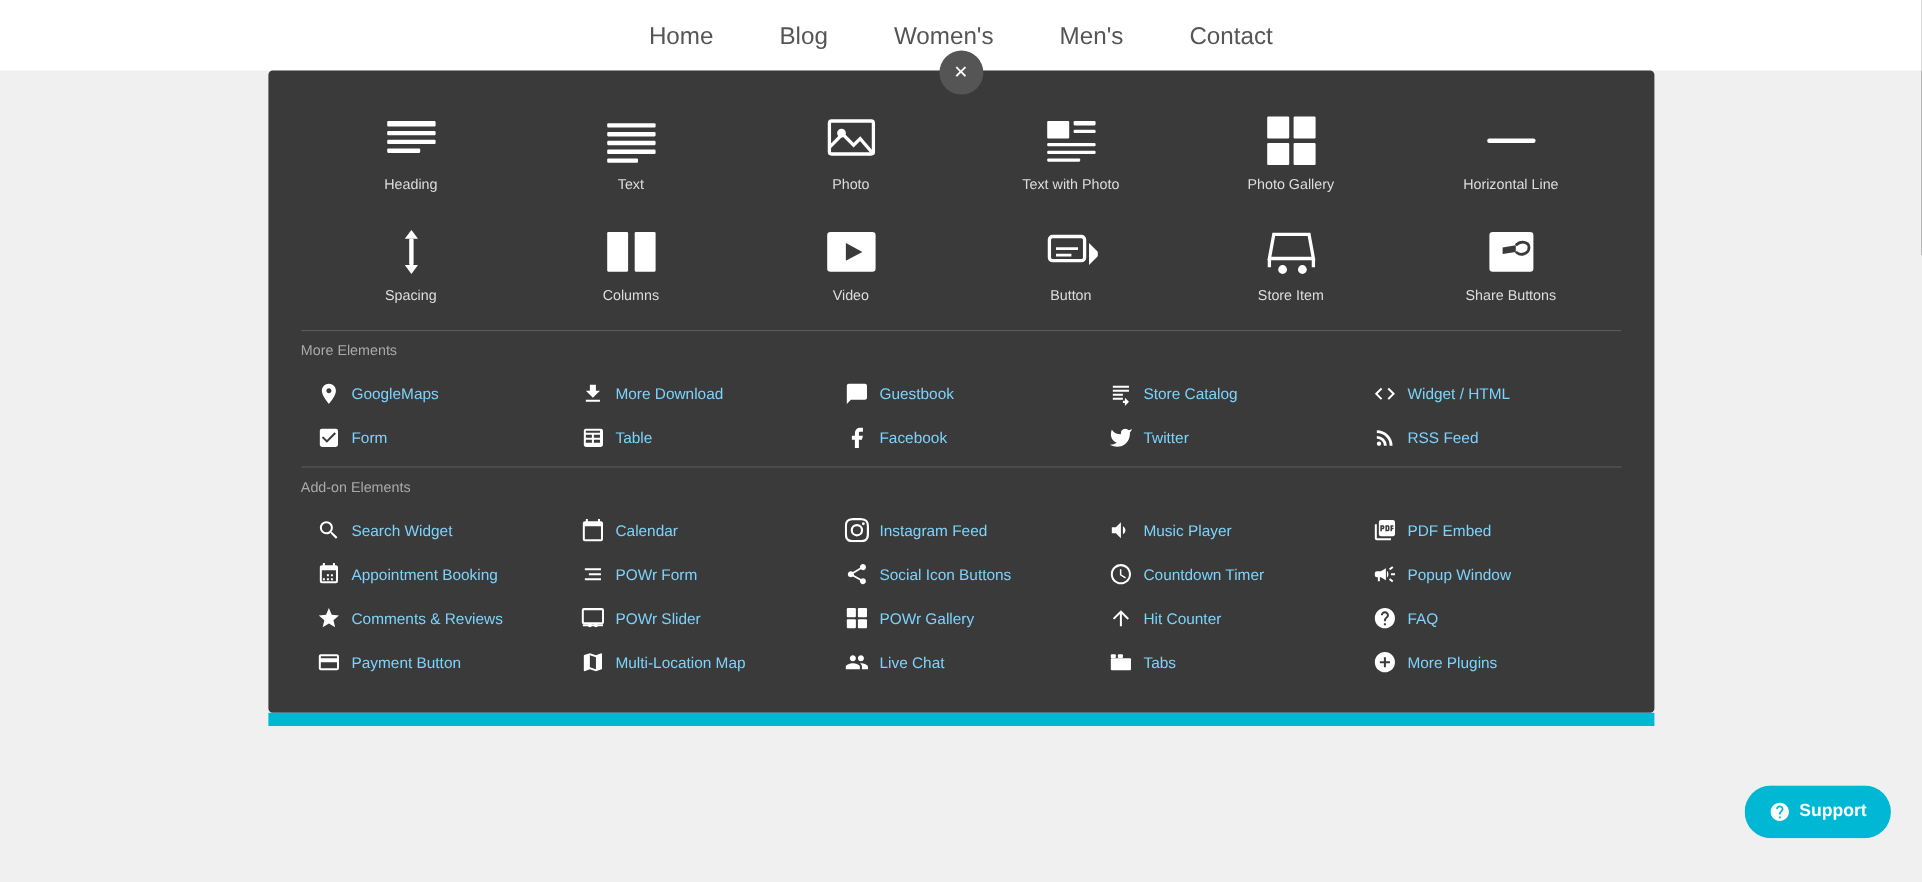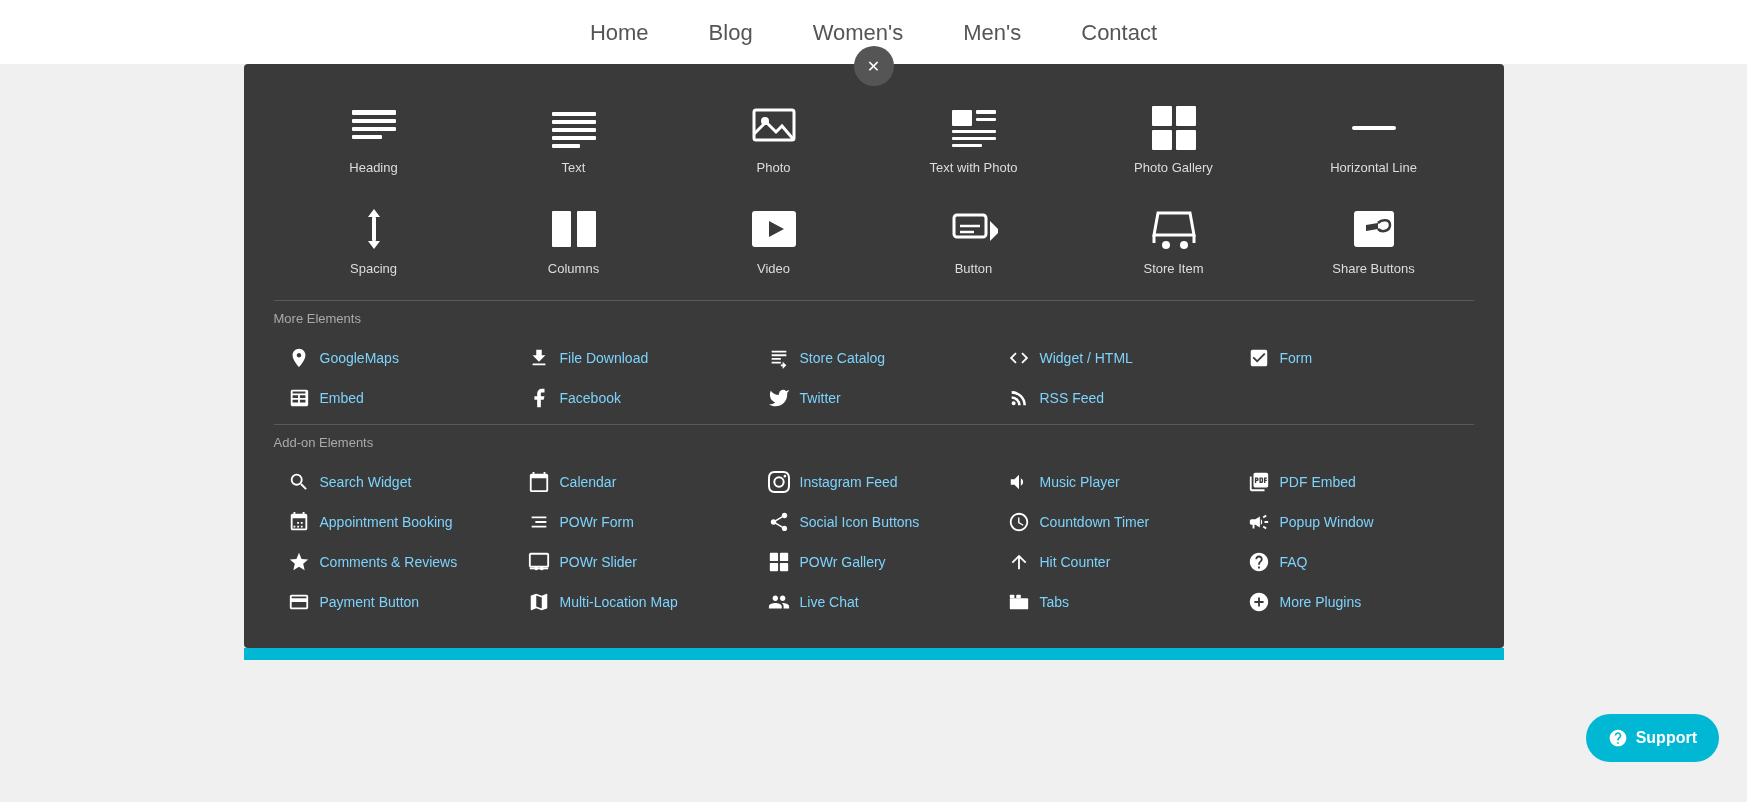--- a/index.html
+++ b/index.html
@@ -333,23 +333,31 @@
         </div>
         <span>GoogleMaps</span>
       </div>
 
       <div class="element-item">
         <div class="elem-icon">
           <svg viewBox="0 0 24 24" width="22" height="22">
               <path d="M19 9h-4V3H9v6H5l7 7 7-7zM5 18v2h14v-2H5z"></path>
             </svg>
         </div>
-        <span>File Download</span>
-      </div>
-
+        <span>More Download</span>
+      </div>
+
+      <div class="element-item">
+        <div class="elem-icon">
+          <svg viewBox="0 0 24 24" width="22" height="22">
+              <path d="M20 2H4c-1.1 0-2 .9-2 2v18l4-4h14c1.1 0 2-.9 2-2V4c0-1.1-.9-2-2-2z"></path>
+            </svg>
+        </div>
+        <span>Guestbook</span>
+      </div>
 
       <div class="element-item">
         <div class="elem-icon">
           <svg viewBox="0 0 24 24" width="22" height="22">
               <path d="M4 4h16v2H4zm0 4h16v2H4zm0 4h10v2H4zm0 4h10v2H4zm12 0l4 4-4 4v-3h-2v-2h2z"></path>
             </svg>
         </div>
         <span>Store Catalog</span>
       </div>
 
@@ -370,21 +378,21 @@
         </div>
         <span>Form</span>
       </div>
 
       <div class="element-item">
         <div class="elem-icon">
           <svg viewBox="0 0 24 24" width="22" height="22">
               <path d="M20 3H5c-1.1 0-2 .9-2 2v14c0 1.1.9 2 2 2h15c1.1 0 2-.9 2-2V5c0-1.1-.9-2-2-2zm-9 14H5v-3h6v3zm0-5H5V9h6v3zm8 5h-6v-3h6v3zm0-5h-6V9h6v3zm0-5H5V5h14v3z"></path>
             </svg>
         </div>
-        <span>Embed</span>
+        <span>Table</span>
       </div>
 
       <div class="element-item">
         <div class="elem-icon">
           <svg viewBox="0 0 24 24" width="22" height="22">
               <path d="M18 2h-3a5 5 0 0 0-5 5v3H7v4h3v8h4v-8h3l1-4h-4V7a1 1 0 0 1 1-1h3z"></path>
             </svg>
         </div>
         <span>Facebook</span>
       </div>

